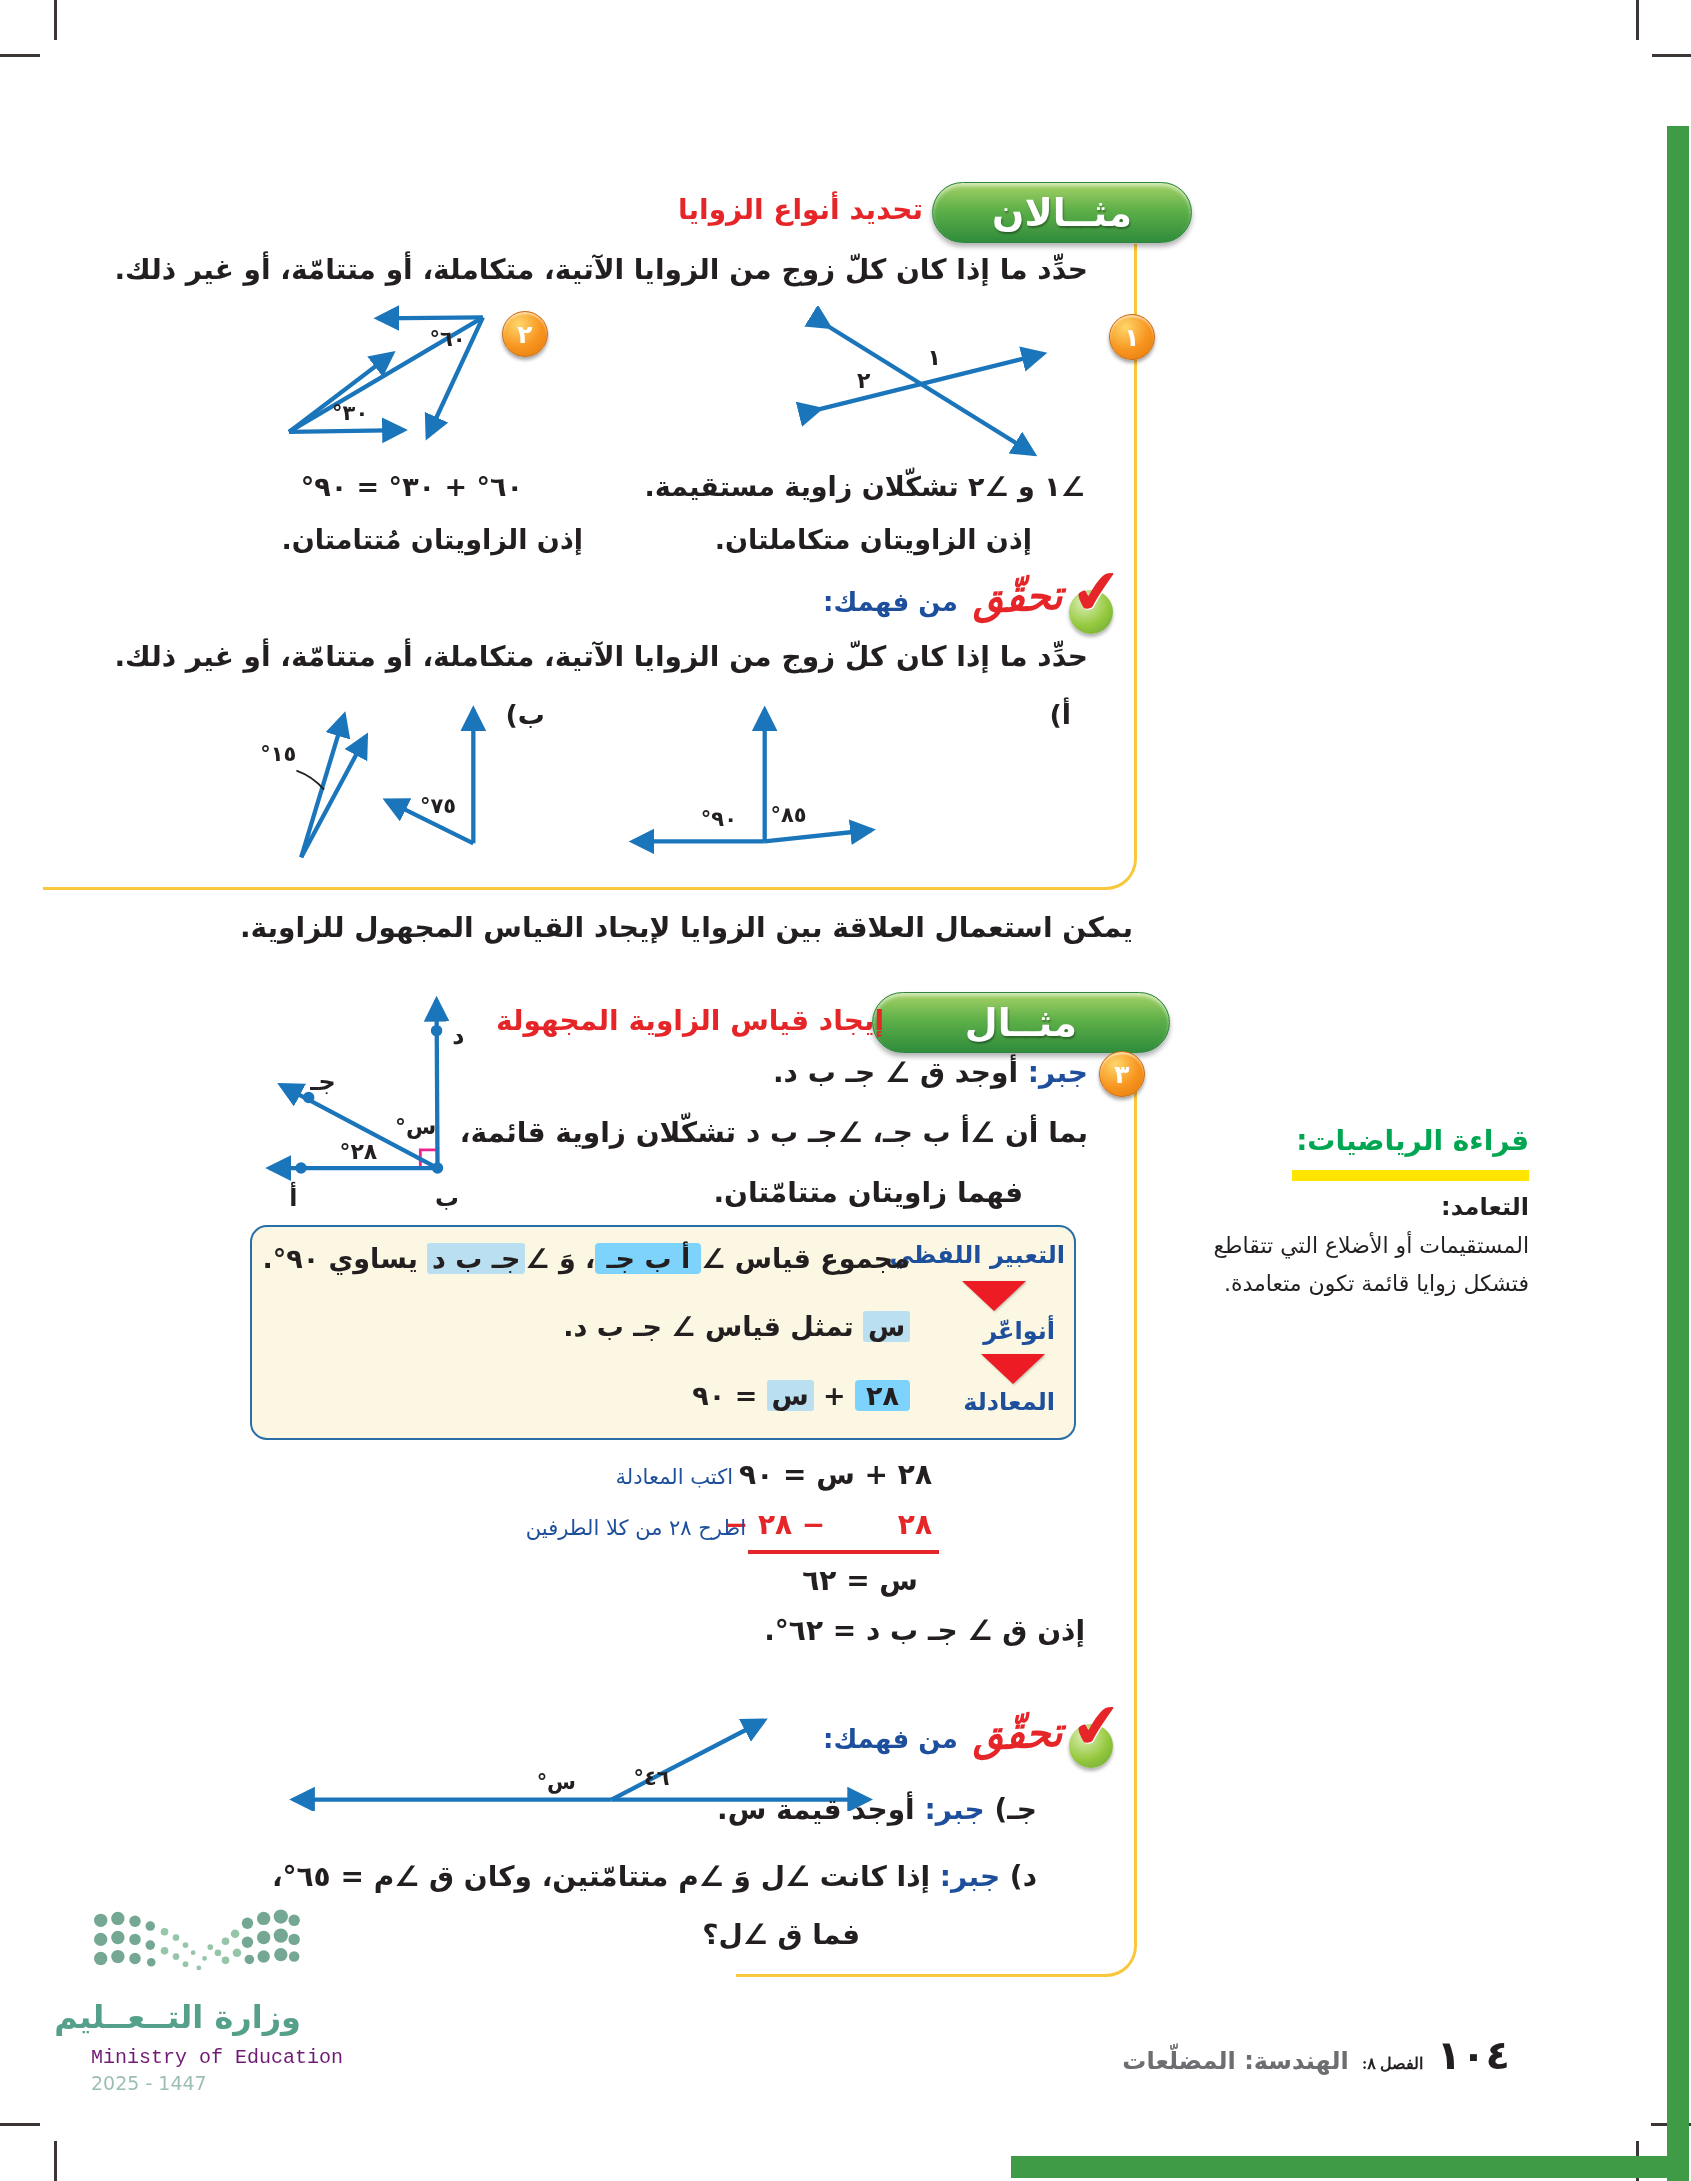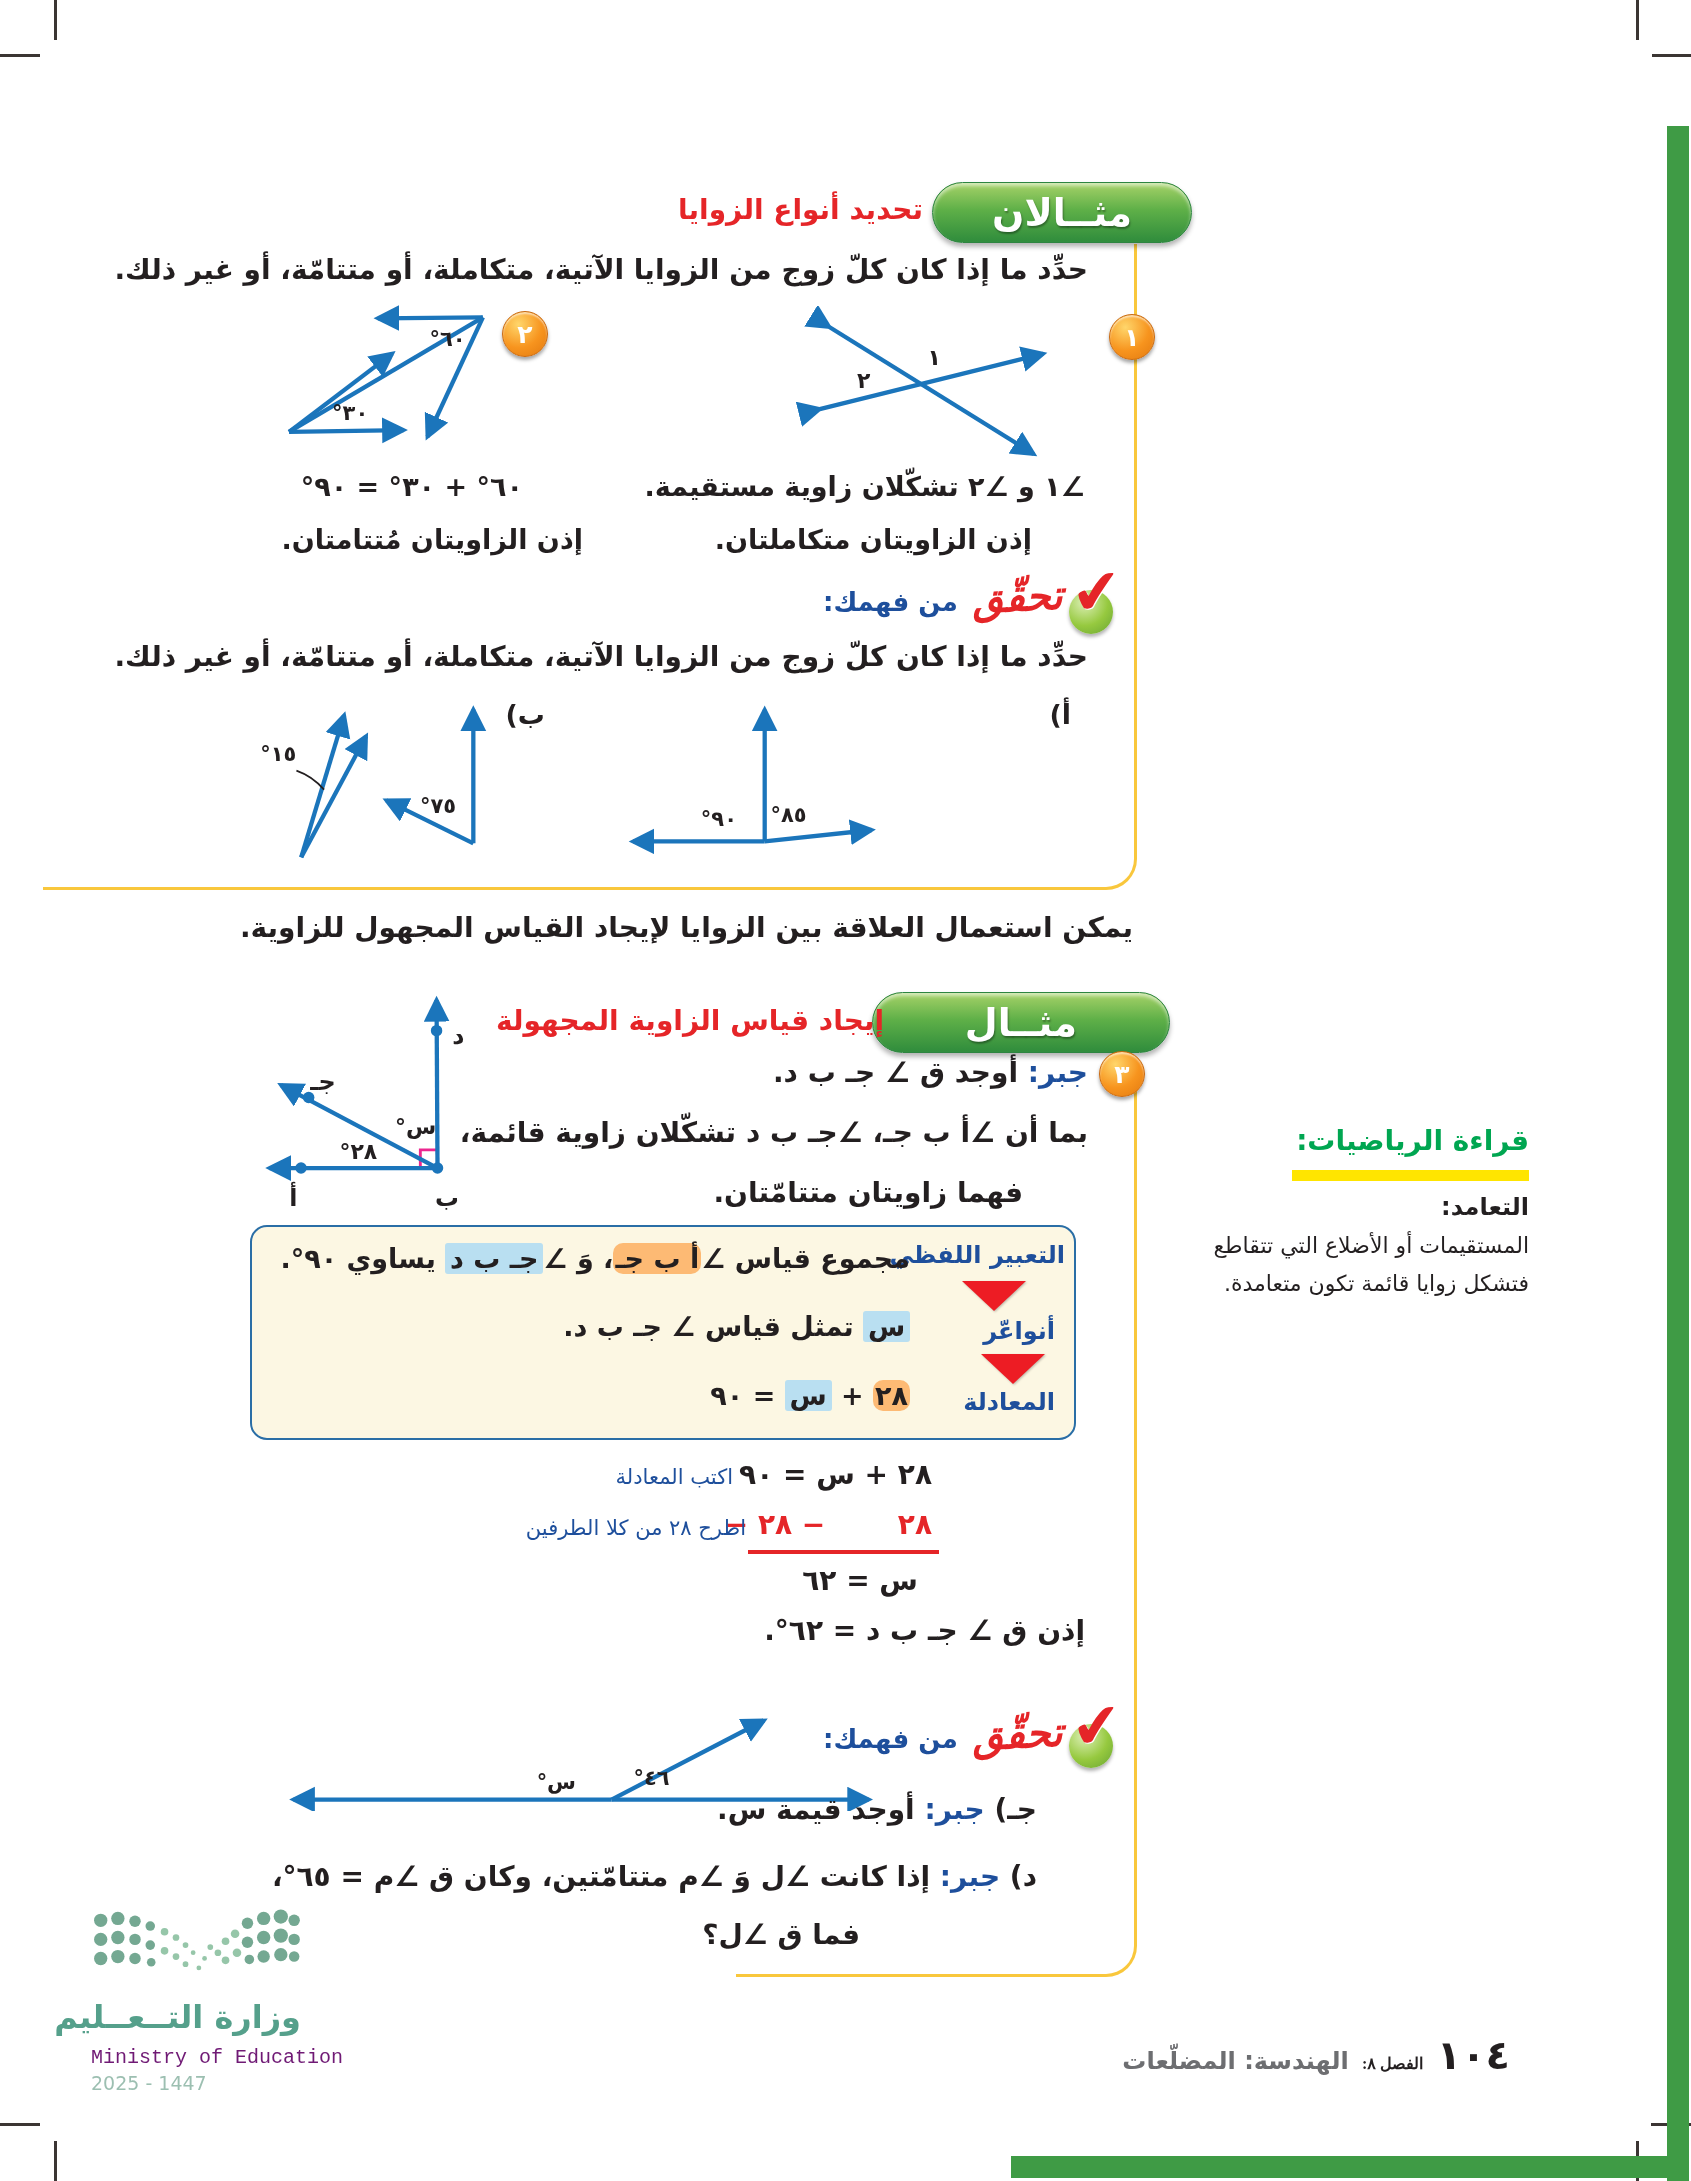--- a/index.html
+++ b/index.html
@@ -22,21 +22,21 @@
   .badge{width:44px;height:44px;border-radius:50%;
         background:radial-gradient(circle at 35% 28%,#FFD66B 0%,#F7941E 55%,#E2790F 100%);
         border:1.9px solid #C96A10;box-shadow:0 2.9px 3.8px rgba(0,0,0,.35), inset 0 1.9px 1.9px rgba(255,255,255,.6);
         color:#fff;font-weight:bold;font-size:25px;display:flex;align-items:center;justify-content:center;}
   .ball{width:44px;height:44px;border-radius:50%;
         background:radial-gradient(circle at 35% 28%,#DCEFB6 0%,#96C93F 55%,#68A433 100%);
         box-shadow:0 2.9px 3.8px rgba(0,0,0,.3);}
   .checkglyph{position:absolute;color:#E52528;font-size:61px;font-weight:bold;line-height:1;
         transform:rotate(-6deg);text-shadow:1px 1px 0 #fff;}
   .script-red{color:#E52528;font-size:40px;font-weight:bold;font-style:italic;transform:rotate(-3deg);}
-  .hl-g{background:#fdba74;padding:0 2px;border-radius:10px;}
+  .hl-g{background:#7dd3fc;padding:0 11px;border-radius:4px;}
   .hl-b{background:#B9DFF1;padding:0 4.8px;border-radius:2.9px;}
   .tri{width:0;height:0;border-left:32px solid transparent;border-right:32px solid transparent;
        border-top:30px solid #ED1C24;filter:drop-shadow(1px 1.9px 1px rgba(0,0,0,.25));}
   .box{background:#FCF7E3;border:2.9px solid #2A6EA6;border-radius:17px;}
   .note-underline{background:#FFE500;}
   svg text{font-family:"DejaVu Sans",sans-serif;font-weight:bold;fill:#231F20;}
 </style>
 </head>
 <body>
 

